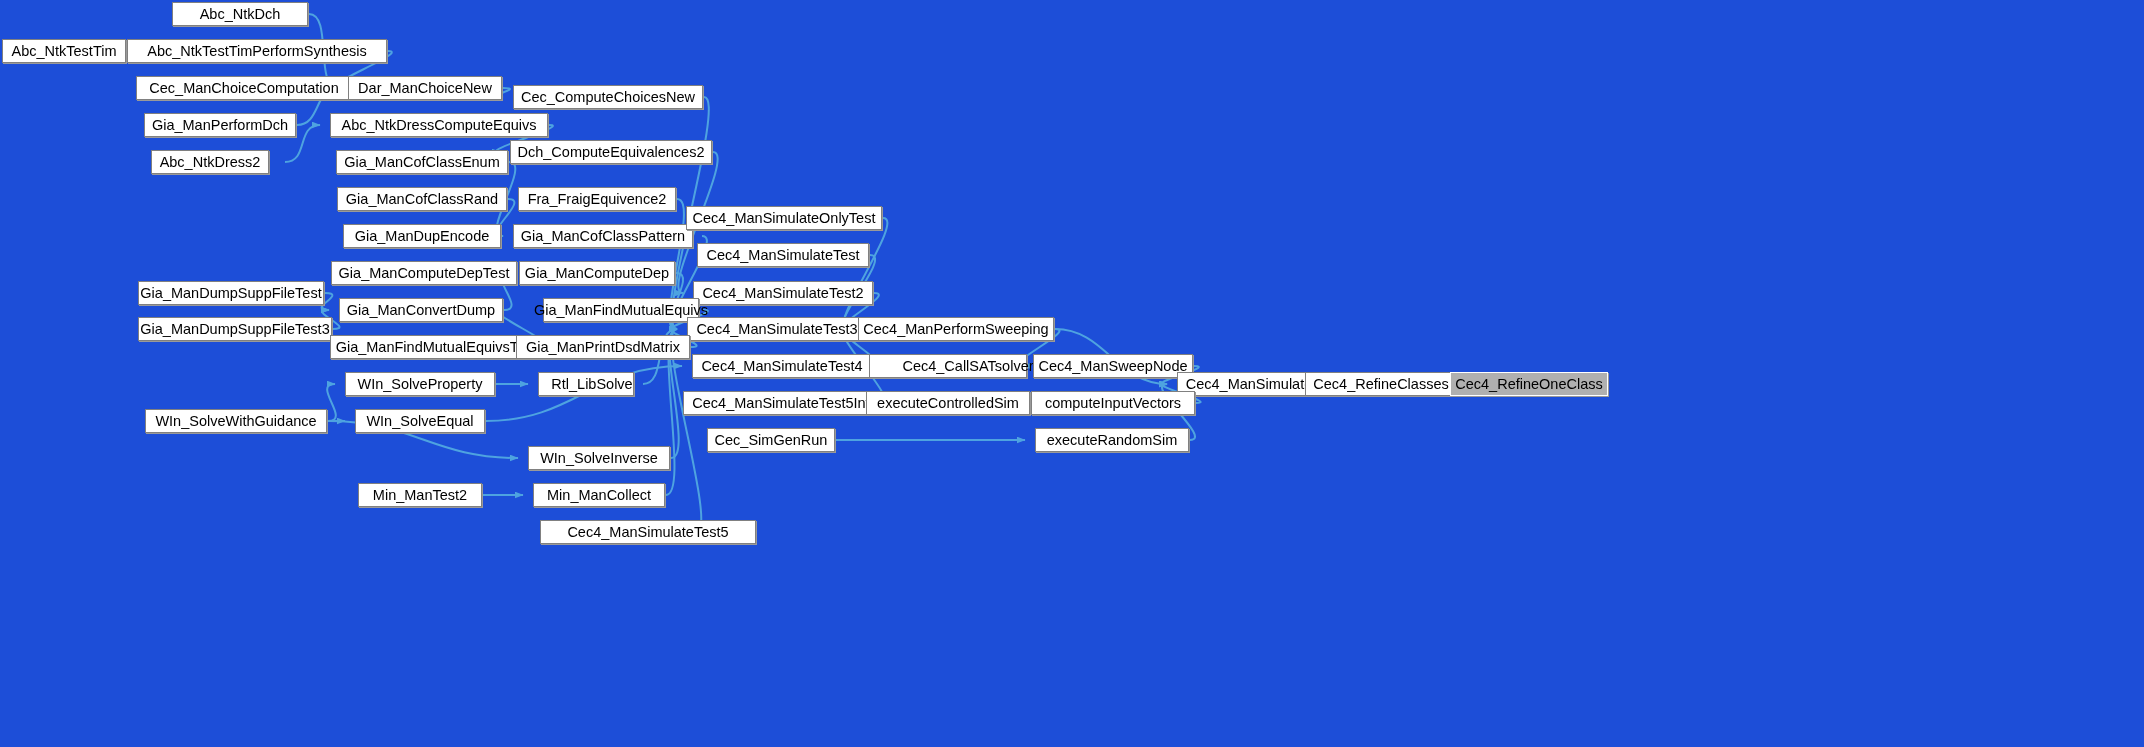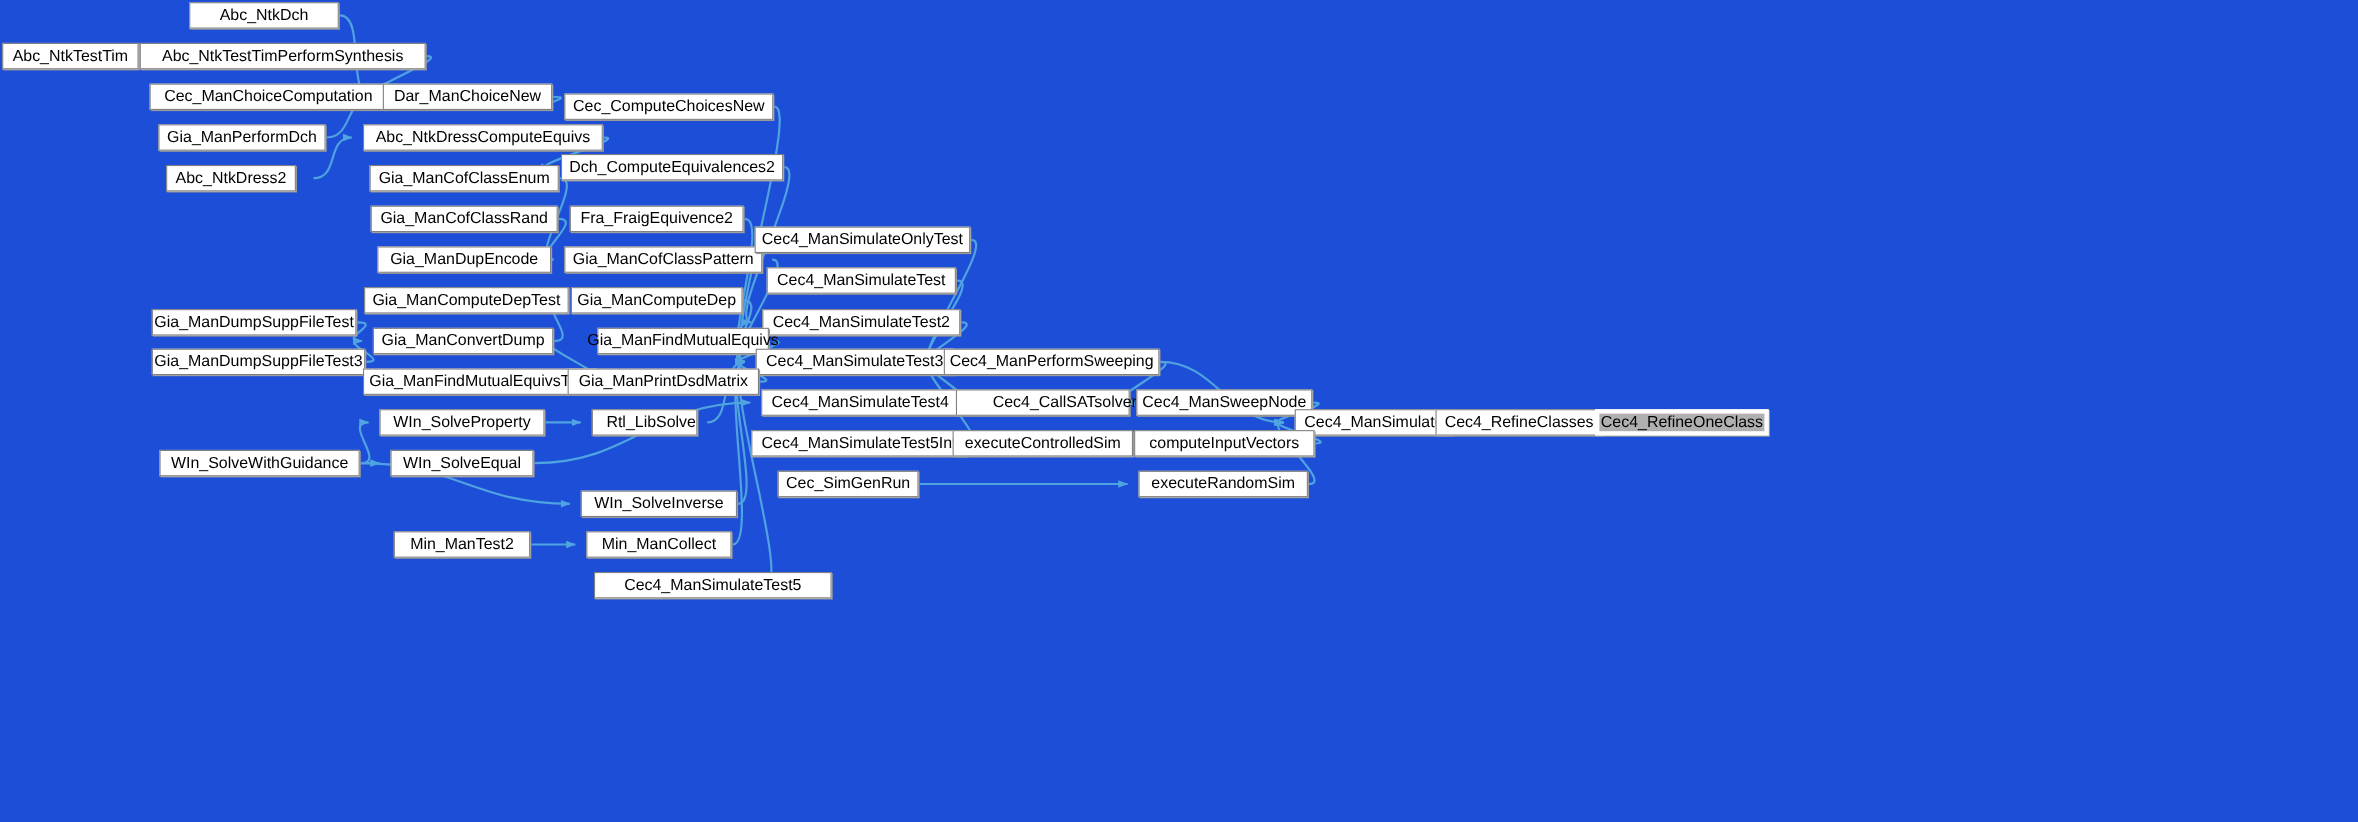--- a/index.html
+++ b/index.html
@@ -4,21 +4,21 @@
 <style>
   html,body{margin:0;padding:0;background:#000;}
   #canvas{position:relative;width:2144px;height:747px;background:#1d4ed8;
           font-family:"Liberation Sans",sans-serif;overflow:hidden;}
   svg.edges{position:absolute;left:0;top:0;width:2144px;height:747px;}
   .node{position:absolute;box-sizing:border-box;background:#fff;
         border:1px solid #808080;color:#000;font-size:14.5px;
         display:flex;align-items:center;justify-content:center;
         white-space:nowrap;height:24px;line-height:22px;
         box-shadow:1px 1px 0 0 #9a9a9a;z-index:5;}
-  .node.cur{background:#b0b0b0;border:4px solid #ffffff;}
+  .node.cur{background:#b0b0b0;border:1px solid #ffffff;}
   .node-label{pointer-events:none;}
 </style>
 </head>
 <body>
 
 <div id="canvas">
   <svg class="edges" xmlns="http://www.w3.org/2000/svg">
     <defs>
       <marker id="ah" markerWidth="9" markerHeight="7" refX="8.4" refY="3.5" orient="auto" markerUnits="userSpaceOnUse">
         <path d="M0,0 L9,3.5 L0,7 Z" fill="#4ea3e0"></path>

